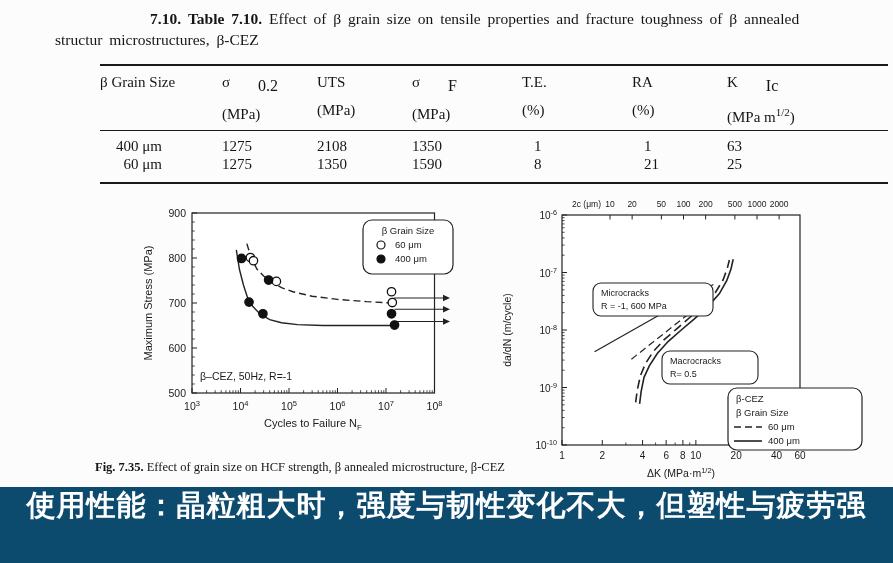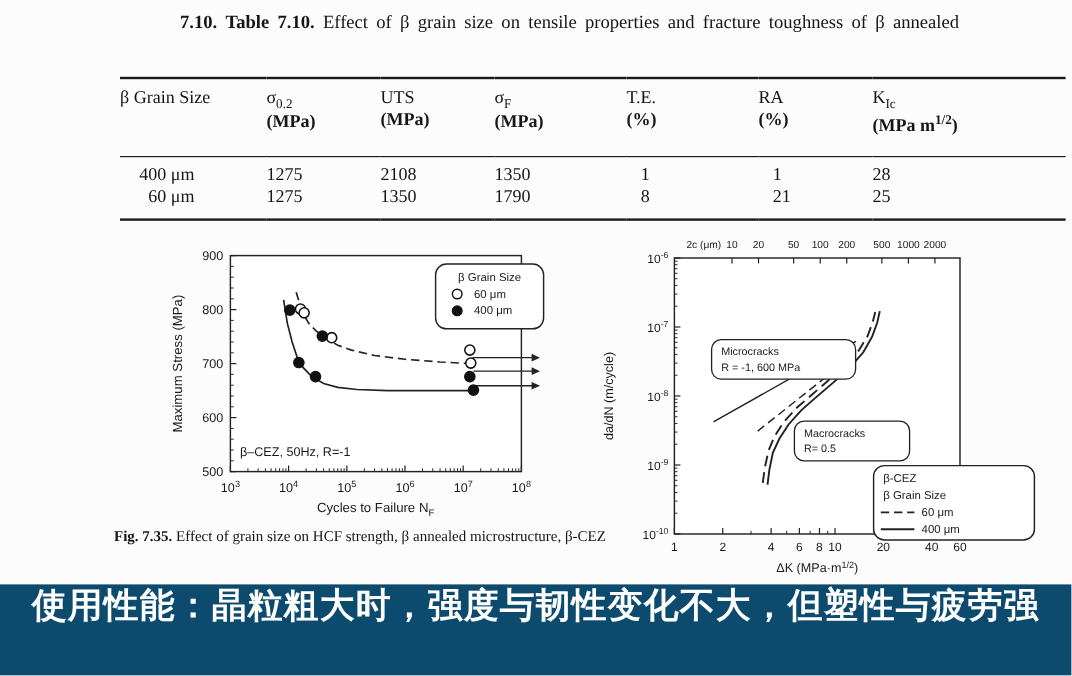--- a/index.html
+++ b/index.html
@@ -9,42 +9,43 @@
   .heading{position:absolute;left:55px;top:8px;width:832px;font-size:15.5px;line-height:21px;word-spacing:3px;}
   .h-line1{padding-left:95px;}
   .h-line1 b{font-weight:bold;}
   
   .dtable{position:absolute;left:100px;top:64px;width:788px;border-collapse:collapse;table-layout:fixed;
           border-top:2px solid #1a1a1a;border-bottom:2px solid #1a1a1a;font-size:15px;}
   .dtable td{vertical-align:top;padding:0;}
   .dtable tr.hdr td{padding-top:8px;height:56px;border-bottom:1.5px solid #1a1a1a;}
   .dtable tr.r1 td{padding-top:7px;}
   .dtable tr.r2 td{padding-top:1px;padding-bottom:9px;}
-  .th2{margin-top:1px;font-weight:bold;}
-  sub{font-size:11px;}
+  .th2{margin-top:11px;}
+  sub{font-size:16px;margin-left:28px;}
   sup{font-size:11px;}
   .rowlabel{display:inline-block;width:62px;text-align:right;}
   .num-ind{padding-left:12px;}
   
   svg{position:absolute;font-family:"Liberation Sans","DejaVu Sans",sans-serif;}
   #chart-hcf{left:100px;top:198px;}
   #chart-fcg{left:495px;top:193px;}
-  .caption{position:absolute;left:95px;top:440px;font-size:12.5px;}
+  .caption{position:absolute;left:95px;top:460px;font-size:12.5px;}
   
   .banner{position:absolute;left:0;top:487px;width:893px;height:76px;text-align:center;
           font-family:"Liberation Sans","DejaVu Sans",sans-serif;font-weight:bold;
           font-size:29px;line-height:37px;letter-spacing:1px;}
 </style>
 </head>
 <body>
 
 <div class="page">
 
   <div class="heading">
     <div class="h-line1"><b>7.10.</b> <b>Table 7.10.</b><span> Effect of β grain size on tensile properties and fracture toughness of β annealed</span></div>
+    <div class="h-line2">structur microstructures, β-CEZ</div>
   </div>
 
   <table class="dtable">
     <colgroup>
       <col style="width:122px">
         <col style="width:95px">
         <col style="width:95px">
       <col style="width:110px">
         <col style="width:110px">
         <col style="width:95px">
@@ -80,27 +81,27 @@
             <div class="th2"><span>(MPa m</span><sup>1/2</sup><span>)</span></div>
           </td>
     </tr>
     <tr class="r1">
       <td><span class="rowlabel">400 μm</span></td>
       <td><span>1275</span></td>
       <td><span>2108</span></td>
       <td><span>1350</span></td>
       <td><span class="num-ind">1</span></td>
       <td><span class="num-ind">1</span></td>
-      <td><span>28</span></td>
+      <td><span>63</span></td>
     </tr>
     <tr class="r2">
       <td><span class="rowlabel">60 μm</span></td>
       <td><span>1275</span></td>
       <td><span>1350</span></td>
-      <td><span>1790</span></td>
+      <td><span>1590</span></td>
       <td><span class="num-ind">8</span></td>
       <td><span class="num-ind">21</span></td>
       <td><span>25</span></td>
     </tr>
   </tbody>
     </table>
 
   <svg id="chart-hcf" width="385" height="242" viewBox="0 0 385 242">
       <g>
         <rect x="92" y="15" width="242.5" height="180" fill="#fff" stroke="#222222" stroke-width="1.2"></rect>

